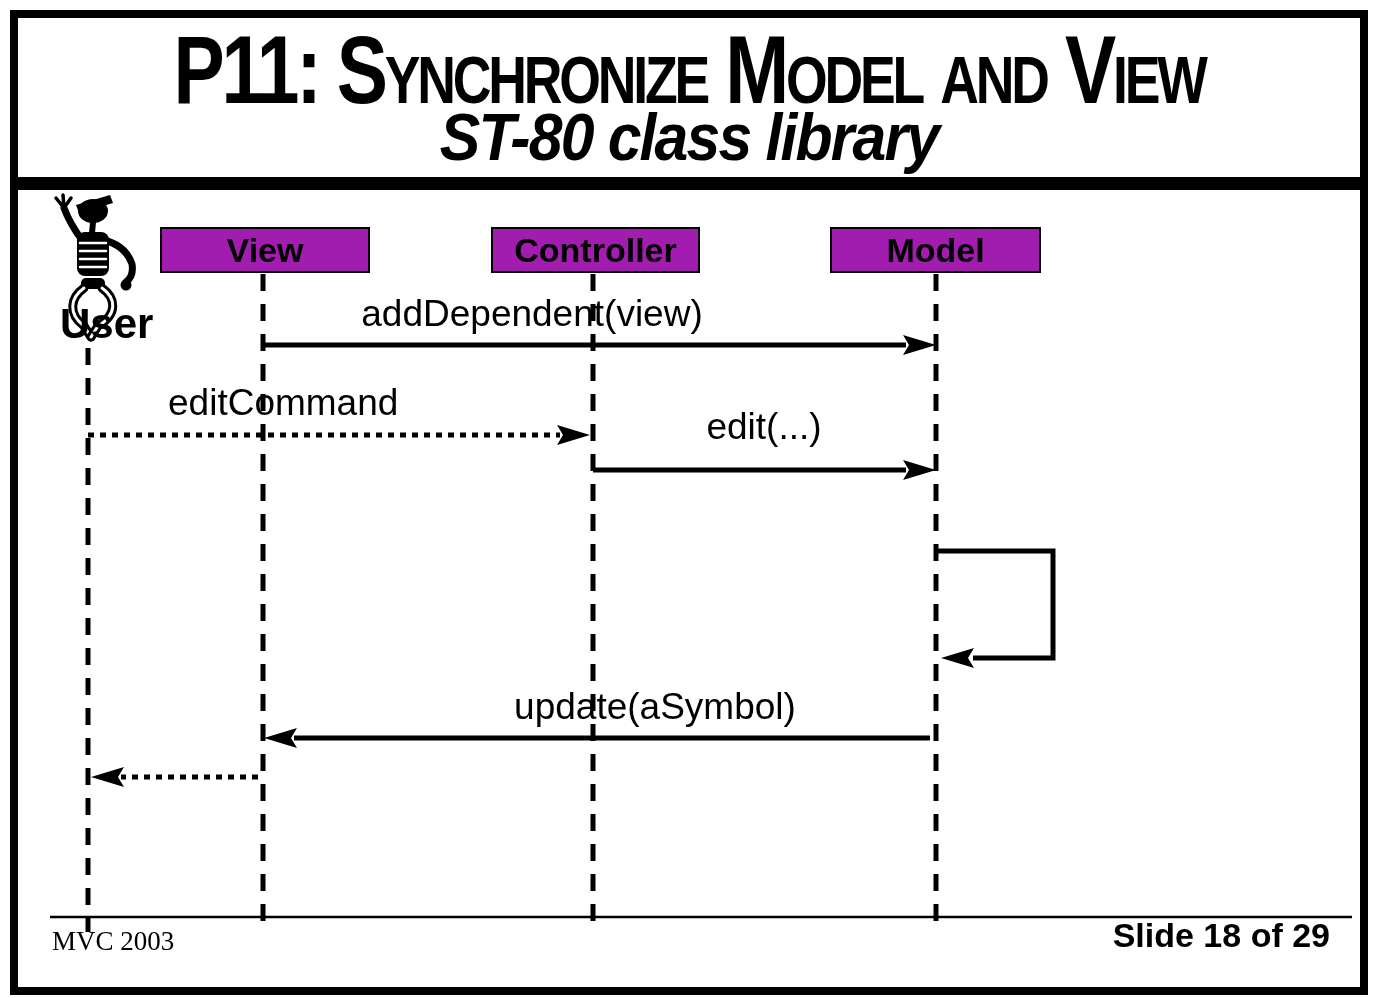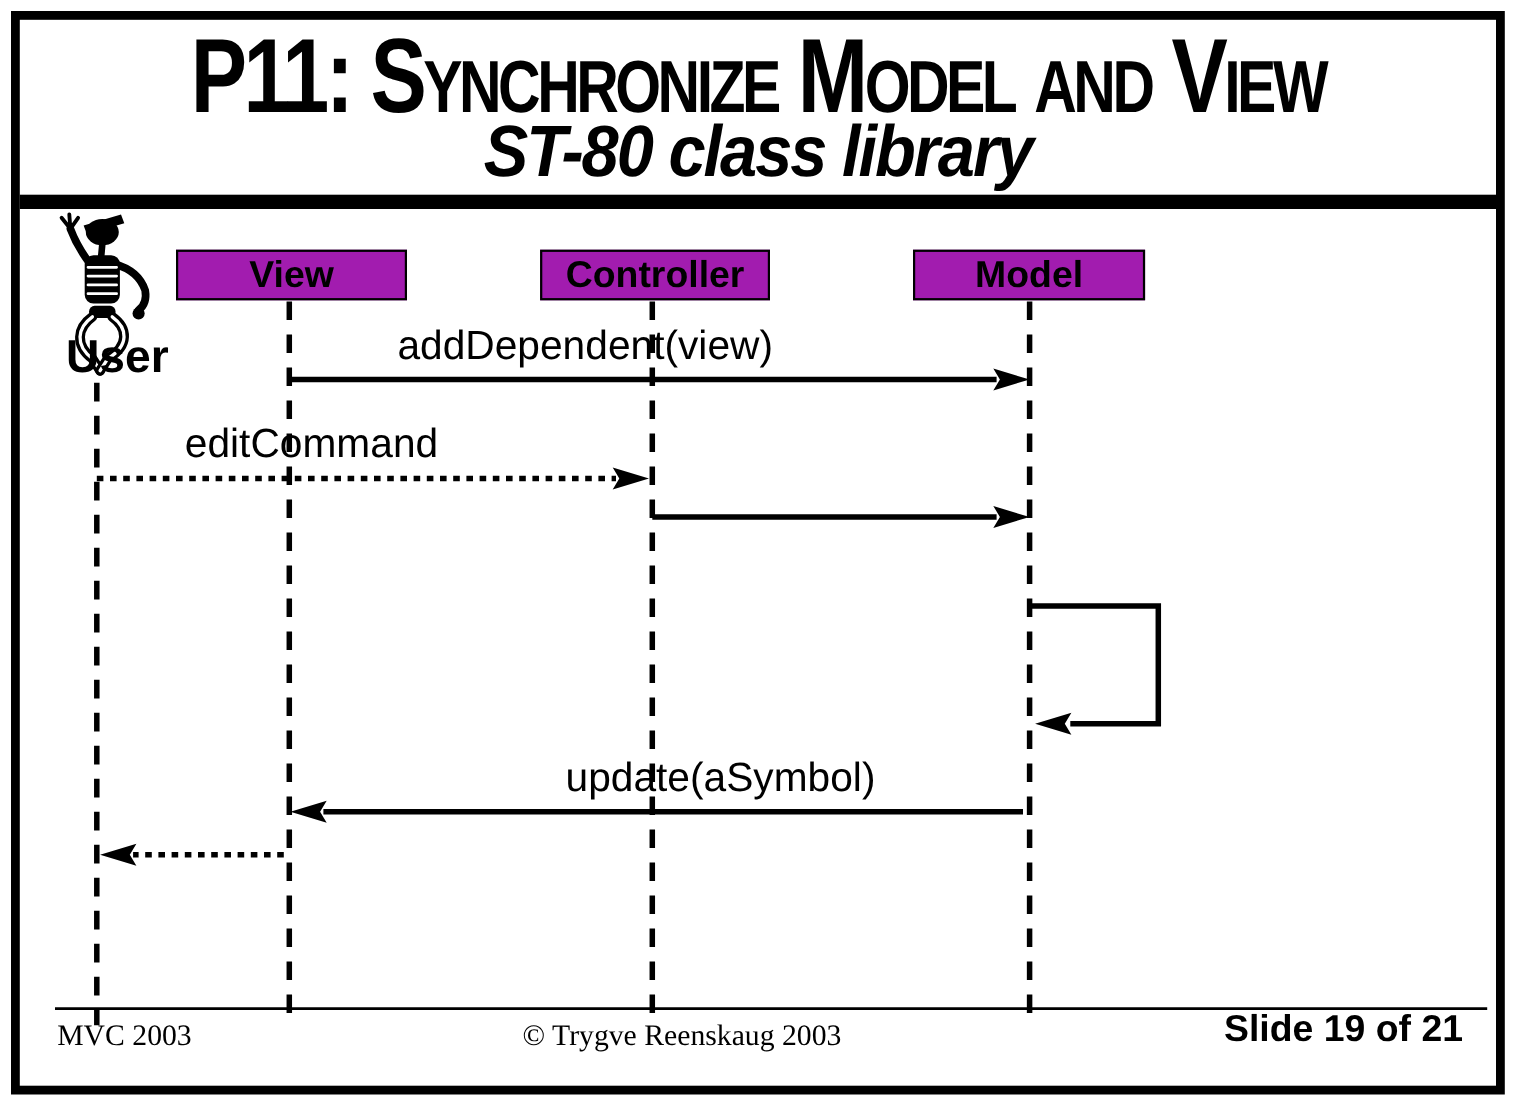--- a/index.html
+++ b/index.html
@@ -106,18 +106,18 @@
 
       <line x1="258" y1="777" x2="121" y2="777" stroke-width="5" stroke-dasharray="6 6"></line>
       <polygon points="91,777 124,767 118,777 124,787" fill="#000" stroke="none"></polygon>
 
       <line x1="50" y1="917" x2="1352" y2="917" stroke-width="2.5"></line>
     </g>
   </svg>
 
   <div class="msg m1">addDependent(view)</div>
   <div class="msg m2">editCommand</div>
+  <div class="msg m3">edit(...)</div>
   <div class="msg m5">update(aSymbol)</div>
 
   <div class="f-serif f-left">MVC 2003</div>
-  <div class="f-serif f-copy">© Trygve Reenskaug 2003</div>
-  <div class="f-num">Slide 19 of 21</div>
+  <div class="f-num">Slide 18 of 29</div>
 </div>
 
 </body></html>

